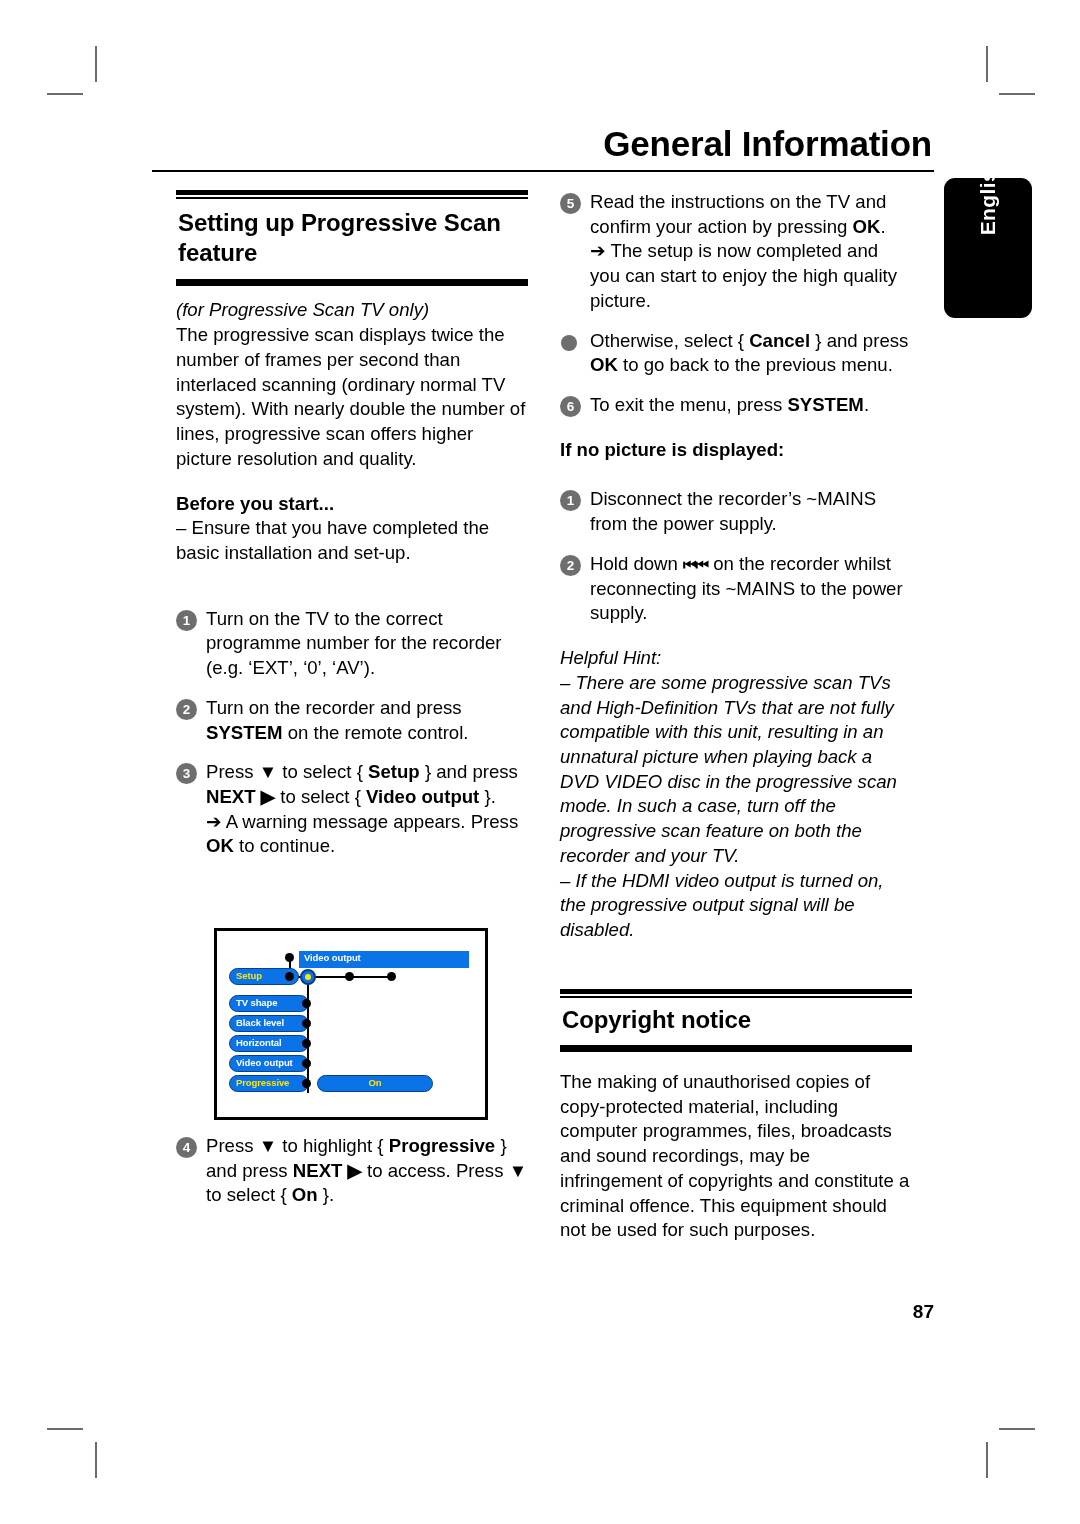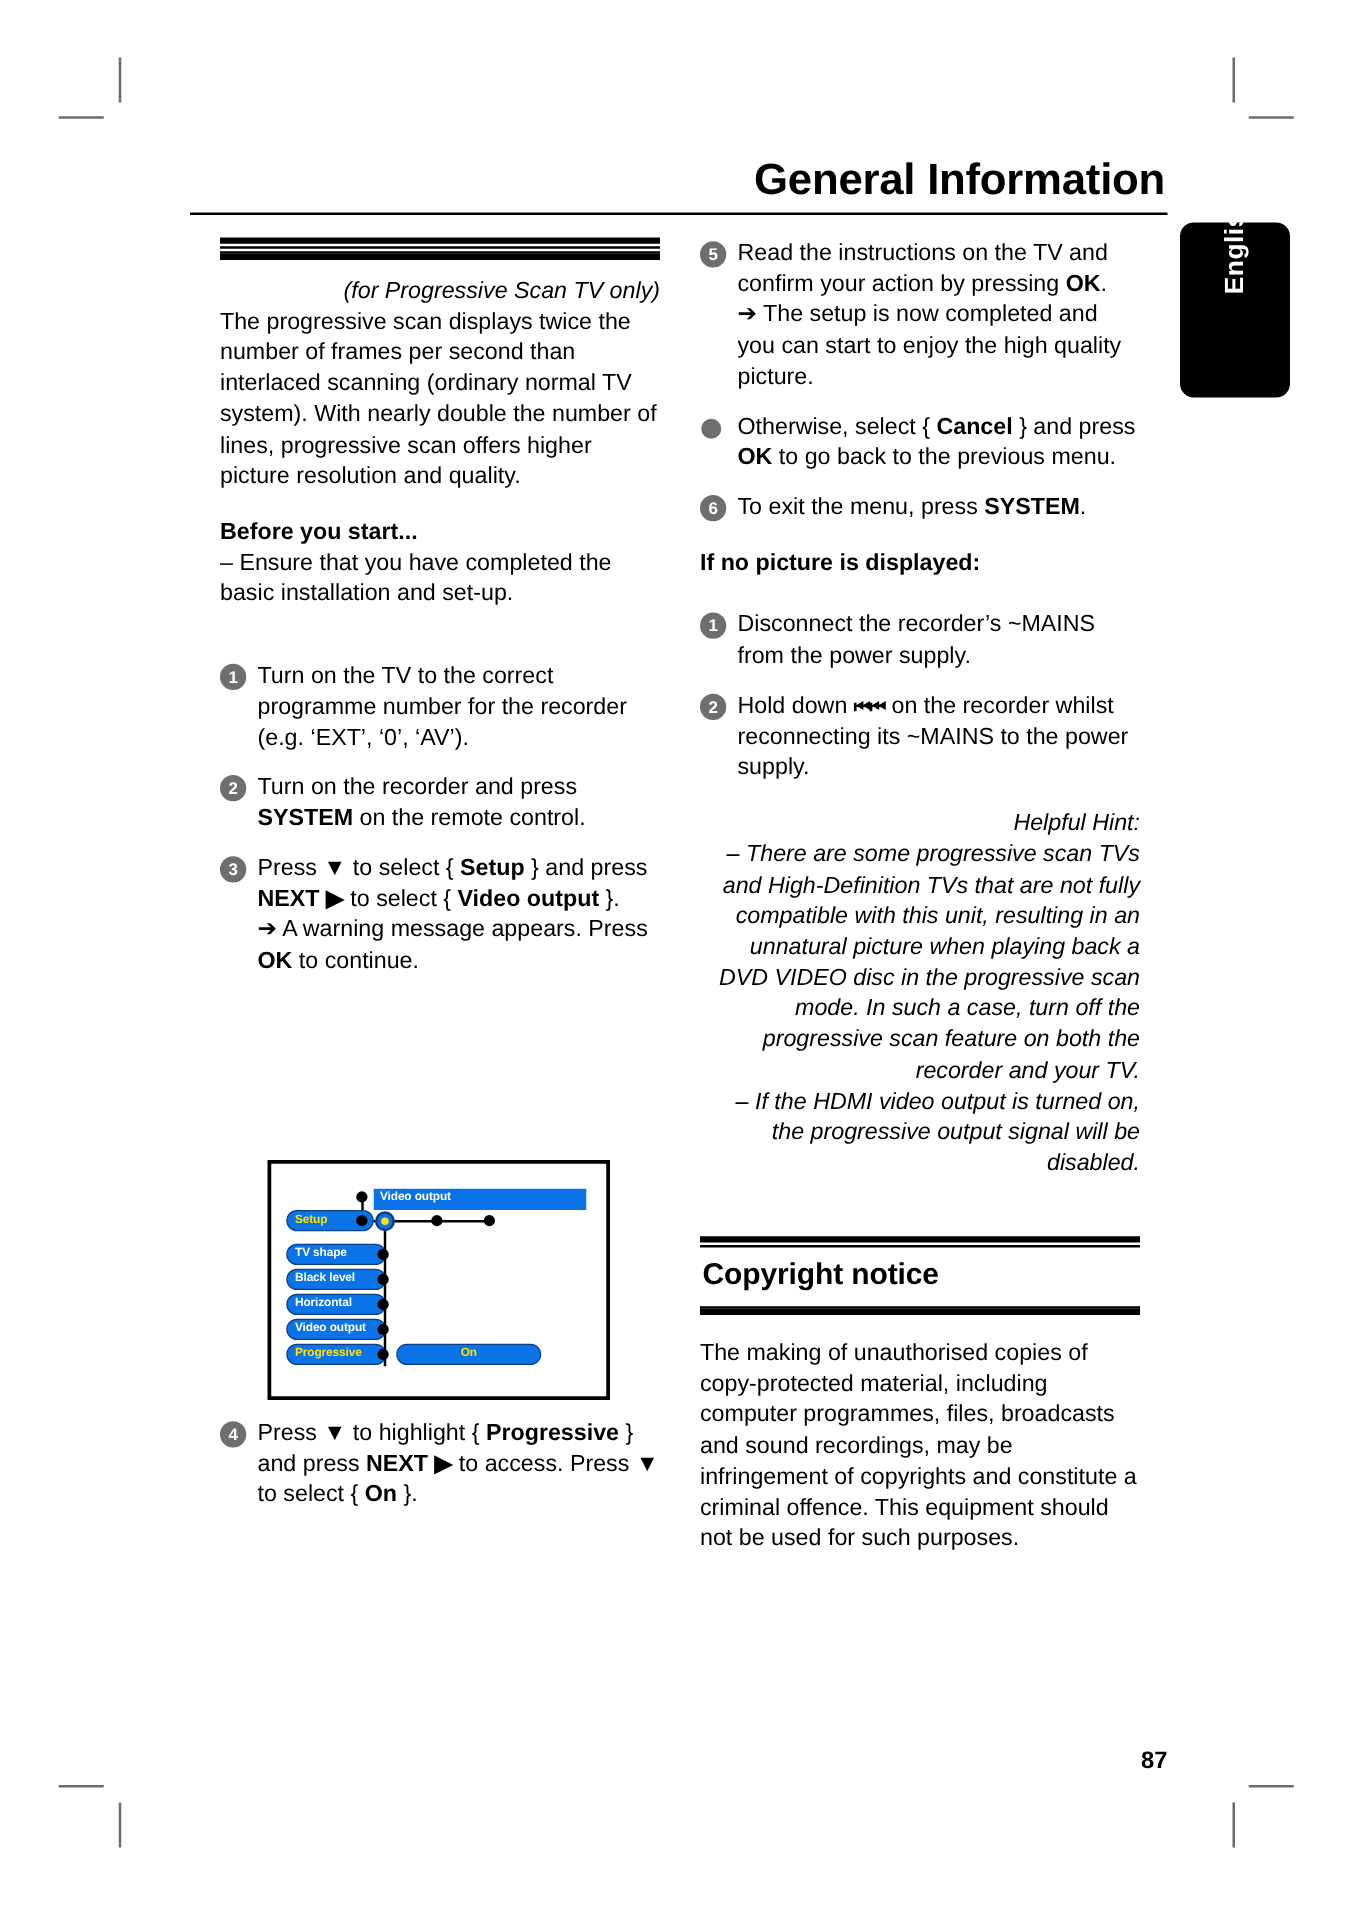--- a/index.html
+++ b/index.html
@@ -99,21 +99,21 @@
   
   .p {
     font-size: 18.6px;
     line-height: 1.33;
     margin: 0;
     padding: 0;
   }
   .p + .p { margin-top: 0; }
   .gap-md { height: 20px; }
   .gap-lg { height: 26px; }
-  .ital { font-style: italic; text-align: right; }
+  .ital { font-style: italic; }
   .bold { font-weight: bold; }
 
   
   .step {
     position: relative;
     padding-left: 30px;
     font-size: 18.6px;
     line-height: 1.33;
     margin-top: 15px;
   }
@@ -210,21 +210,21 @@
     background: #ffe500;
   }
   .wire { position: absolute; background: #000; }
   .wire-v { width: 2px; }
   .wire-h { height: 2px; }
 
   
   .page-number {
     position: absolute;
     left: 860px;
-    top: 1398px;
+    top: 1301px;
     width: 74px;
     text-align: right;
     font-size: 19px;
     font-weight: bold;
   }
 </style>
 </head>
 <body>
 
 <div class="cropmark cm-v cm-tl-v"></div>
@@ -242,20 +242,21 @@
 </div>
 
 <div class="lang-tab">
   <div class="lang-text">English</div>
 </div>
 
 <div class="col col-left">
 
   <div class="rule-thick"></div>
   <div class="rule-thin"></div>
+  <div class="sec-head">Setting up Progressive Scan feature</div>
   <div class="rule-thin"></div>
   <div class="rule-thick"></div>
 
   <div style="height:12px"></div>
 
   <p class="p ital">(for Progressive Scan TV only)</p>
   <p class="p">The progressive scan displays twice the number of frames per second than interlaced scanning (ordinary normal TV system). With nearly double the number of lines, progressive scan offers higher picture resolution and quality.</p>
 
   <div class="gap-md"></div>
 

